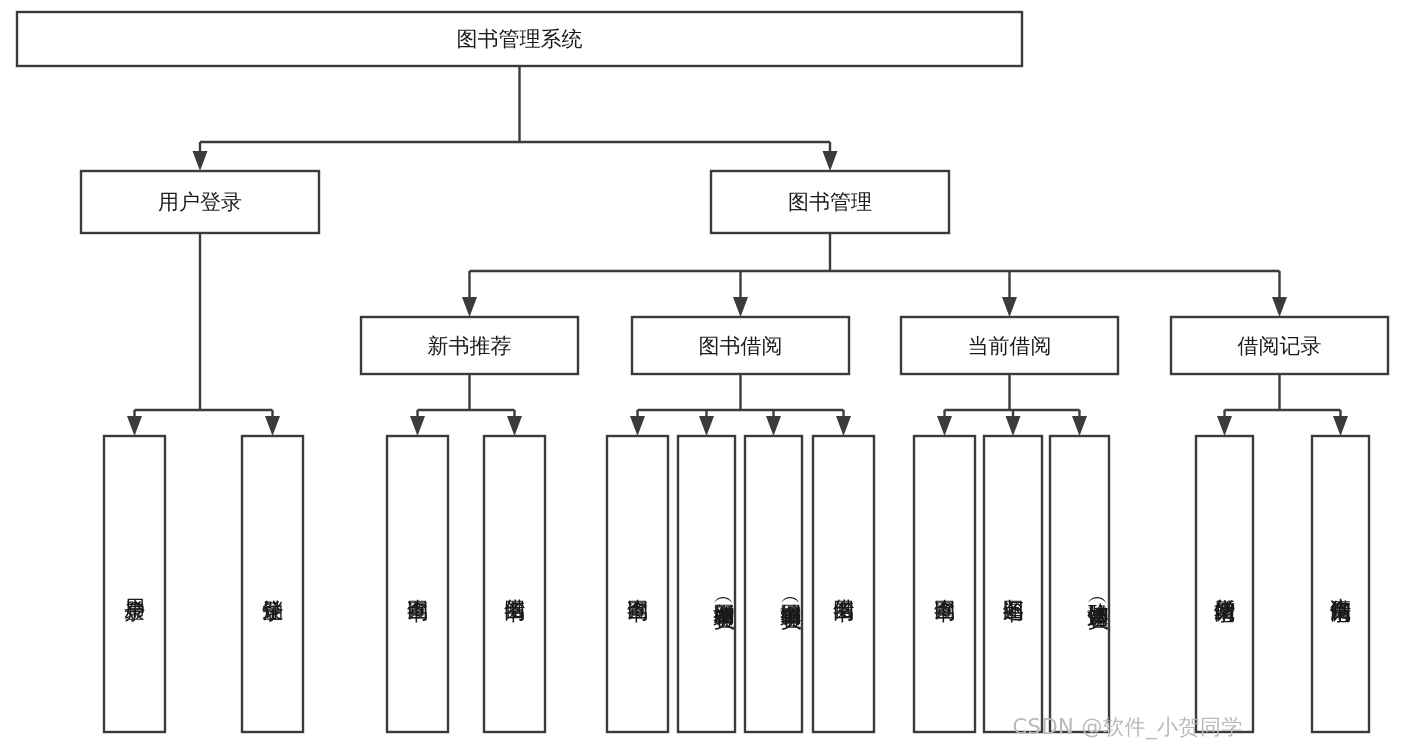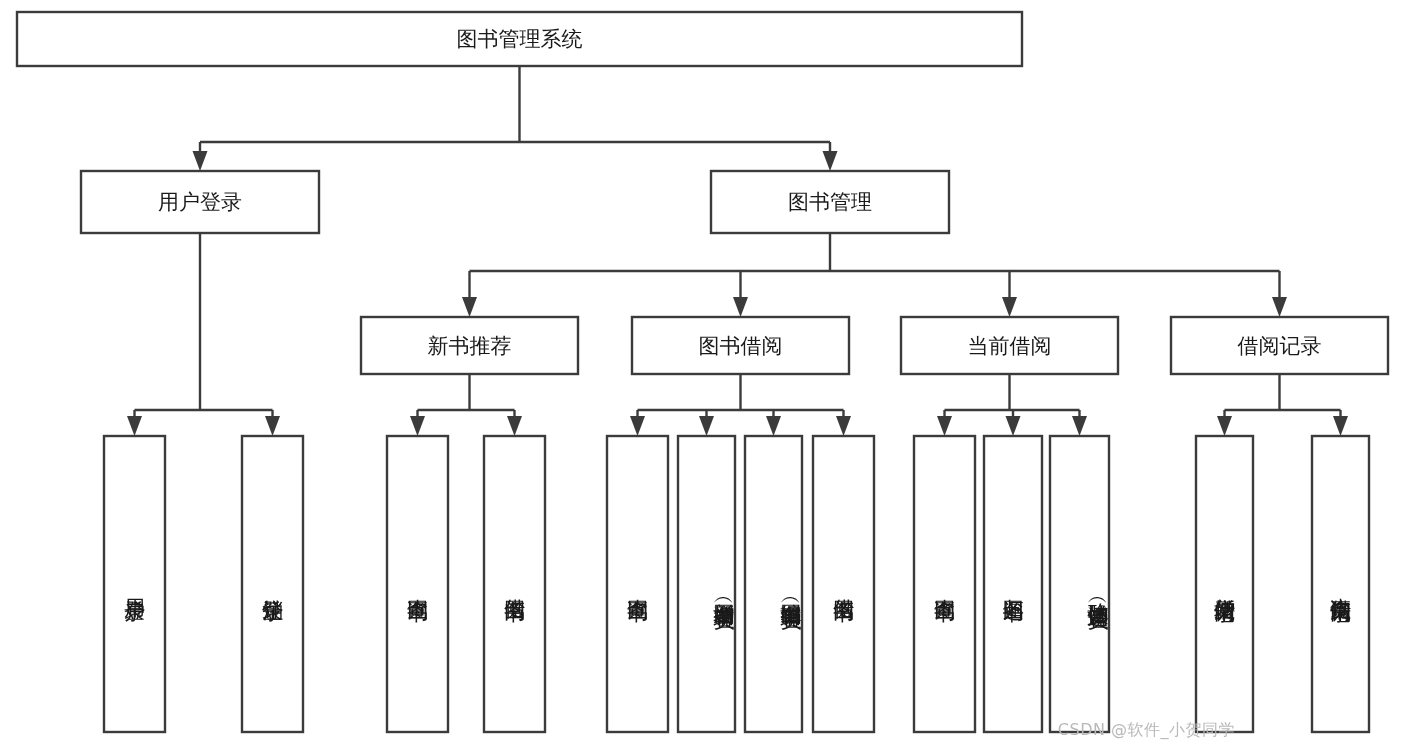--- a/index.html
+++ b/index.html
@@ -10,20 +10,21 @@
   body {
     width: 1405px;
     height: 747px;
     font-family: "DejaVu Sans", "Liberation Sans", sans-serif;
     overflow: hidden;
   }
   #diagram-root {
     position: relative;
     width: 1249px;
     height: 747px;
+    padding-left: 8px;
   }
   svg#tree-svg {
     position: absolute;
     top: 0;
     left: 0;
     width: 1405px;
     height: 747px;
     display: block;
   }
   .node-box {
@@ -60,21 +61,21 @@
     align-items: flex-start;
     justify-content: center;
     white-space: nowrap;
     pointer-events: none;
   }
   .watermark {
     position: absolute;
     right: 14px;
     bottom: 6px;
     font-family: "DejaVu Sans", "Liberation Sans", sans-serif;
-    font-size: 16px;
+    font-size: 21px;
     color: #b9b9b9;
     letter-spacing: 0.5px;
     user-select: none;
   }
 </style>
 </head>
 <body>
 
 <div id="diagram-root">
 

